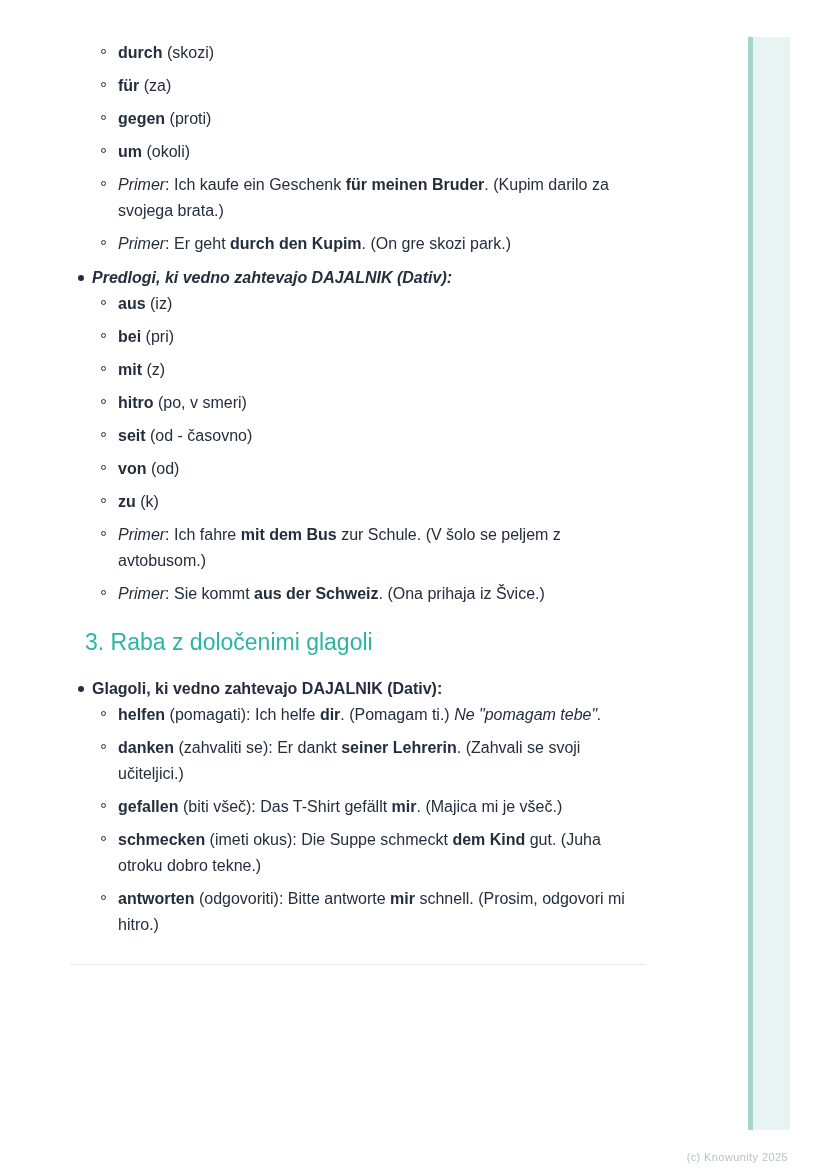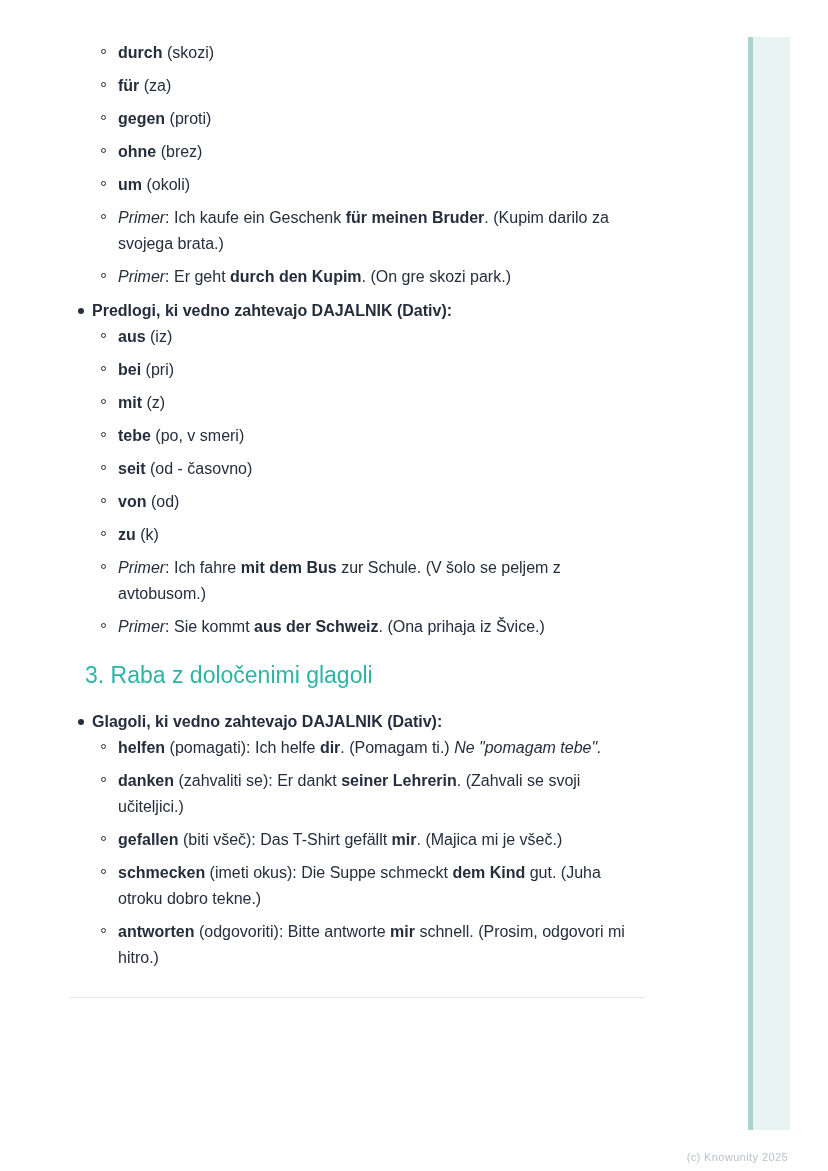--- a/index.html
+++ b/index.html
@@ -59,21 +59,21 @@
     position: absolute;
     left: 8px;
     top: 10px;
     width: 6px;
     height: 6px;
     border-radius: 50%;
     background: #252e3d;
   }
   .b { font-weight: 700; }
   .i { font-style: italic; }
-  .mt-predlogi { margin-top: 8px; }
+  .mt-predlogi { margin-top: 8px; font-style: italic; }
   .dativ-list { margin-top: 14px; }
   h2.section-heading {
     margin: 18px 0 0 15px;
     font-size: 23px;
     line-height: 34px;
     font-weight: 400;
     color: #2cb4a4;
   }
   .para { margin-top: 15px; line-height: 26px; }
   .para .jline { display: block; text-align: justify; text-align-last: justify; }
@@ -102,36 +102,35 @@
 <div class="page">
 
   <div class="accent-bar"></div>
 
   <div class="content">
 
     <ul class="sub">
         <li><span class="bullet"></span><span><span class="b">durch</span><span> (skozi)</span></span></li>
         <li><span class="bullet"></span><span><span class="b">für</span><span> (za)</span></span></li>
         <li><span class="bullet"></span><span><span class="b">gegen</span><span> (proti)</span></span></li>
-        <li><span class="bullet"></span><span><span class="b">ohne</span><span> (brez)</span></span></li>
         <li><span class="bullet"></span><span><span class="b">um</span><span> (okoli)</span></span></li>
         <li><span class="bullet"></span><span><span class="i">Primer</span><span>: Ich kaufe ein Geschenk </span><span class="b">für meinen Bruder</span><span>. (Kupim darilo za svojega brata.)</span></span></li>
         <li><span class="bullet"></span><span><span class="i">Primer</span><span>: Er geht </span><span class="b">durch den Kupim</span><span>. (On gre skozi park.)</span></span></li>
       </ul>
 
     <div class="top-item mt-predlogi">
       <span class="disc"></span>
       <span>Predlogi, ki vedno zahtevajo DAJALNIK (Dativ):</span>
     </div>
 
     <ul class="sub dativ-list">
         <li><span class="bullet"></span><span><span class="b">aus</span><span> (iz)</span></span></li>
         <li><span class="bullet"></span><span><span class="b">bei</span><span> (pri)</span></span></li>
         <li><span class="bullet"></span><span><span class="b">mit</span><span> (z)</span></span></li>
-        <li><span class="bullet"></span><span><span class="b">tebe</span><span> (po, v smeri)</span></span></li>
+        <li><span class="bullet"></span><span><span class="b">hitro</span><span> (po, v smeri)</span></span></li>
         <li><span class="bullet"></span><span><span class="b">seit</span><span> (od - časovno)</span></span></li>
         <li><span class="bullet"></span><span><span class="b">von</span><span> (od)</span></span></li>
         <li><span class="bullet"></span><span><span class="b">zu</span><span> (k)</span></span></li>
         <li><span class="bullet"></span><span><span class="i">Primer</span><span>: Ich fahre </span><span class="b">mit dem Bus</span><span> zur Schule. (V šolo se peljem z avtobusom.)</span></span></li>
         <li><span class="bullet"></span><span><span class="i">Primer</span><span>: Sie kommt </span><span class="b">aus der Schweiz</span><span>. (Ona prihaja iz Švice.)</span></span></li>
       </ul>
 
     <h2 class="section-heading">3. Raba z določenimi glagoli</h2>
 
 

